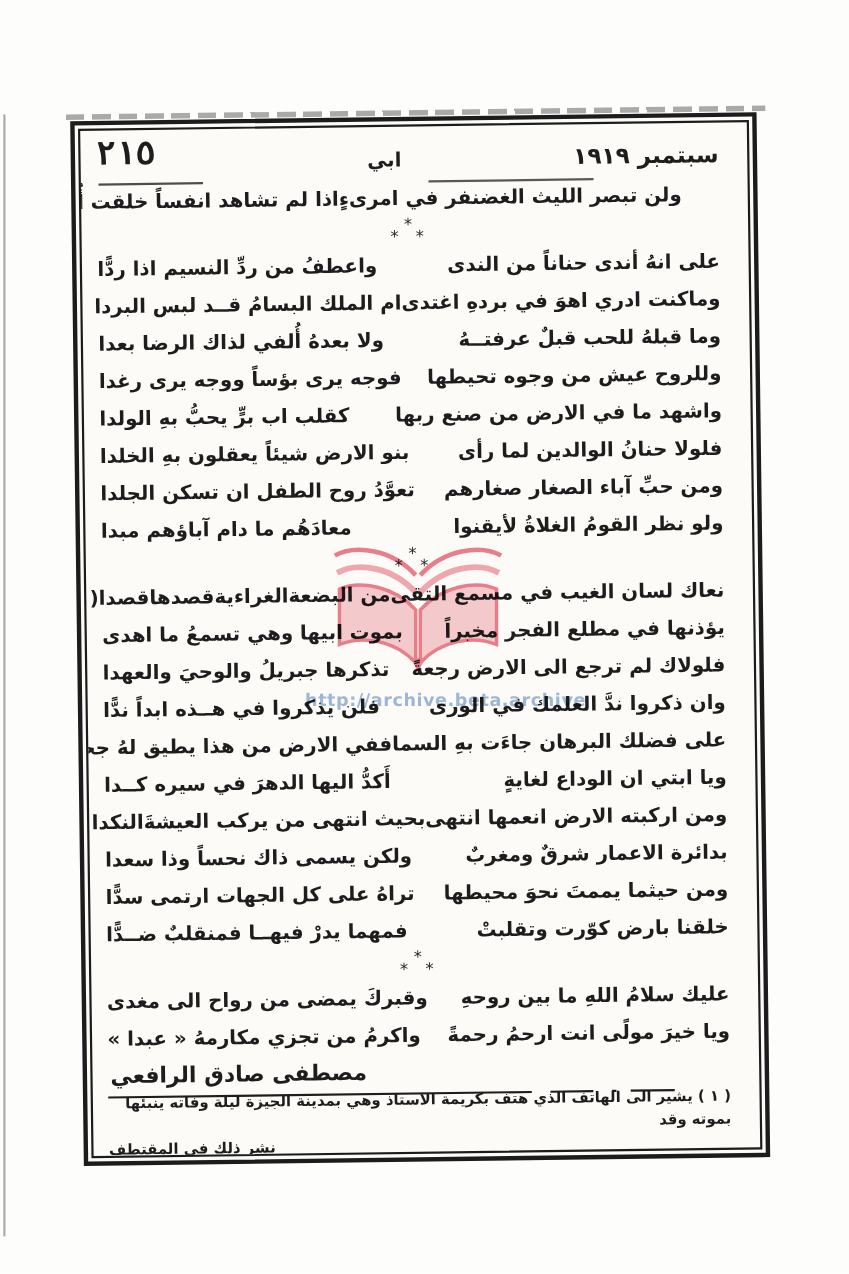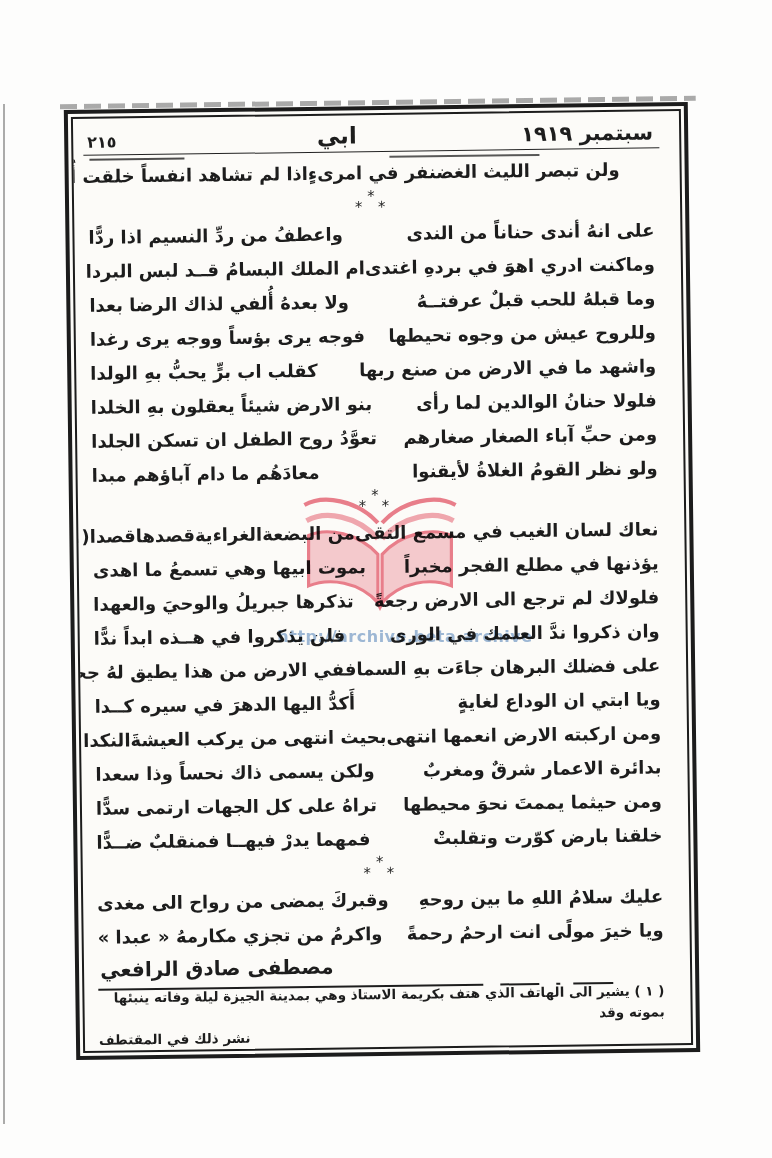--- a/index.html
+++ b/index.html
@@ -20,23 +20,23 @@
   .frame::before { content:""; position:absolute; left:-8px; right:-12px; top:-10px; height:5px;
            background:repeating-linear-gradient(90deg,#444 0 17px, transparent 17px 24px);
            opacity:.45; }
   .frame-inner { border:2px solid #1c1c1c; width:100%; height:100%;
            padding:7px 26px 0 14px; display:flex; flex-direction:column; overflow:hidden; }
 
   
   .header { display:flex; direction:rtl; align-items:flex-end; height:34px;
             font-weight:700; }
   .h-right  { font-size:21px; }
-  .h-center { font-size:23px; margin-right:auto; margin-left:auto;
+  .h-center { font-size:18px; margin-right:auto; margin-left:auto;
               transform:translateX(18px); }
-  .h-left   { font-size:16px; letter-spacing:2px; }
+  .h-left   { font-size:30px; letter-spacing:2px;font-family:Liberation Mono, monospace; }
   .header-rule { position:relative; height:2px; background:#222;
                  margin:3px -6px 0 -4px; }
   .header-rule::after { content:""; position:absolute; right:120px; top:5px;
                  width:150px; height:2px; background:#222; opacity:.75; }
   .header-rule::before { content:""; position:absolute; left:6px; top:4px;
                  width:95px; height:2px; background:#222; opacity:.8; }
 
   
   #poem { flex:1 0 auto; display:flex; flex-direction:column; direction:rtl;
           font-size:18px; font-weight:700; margin-top:4px; }

